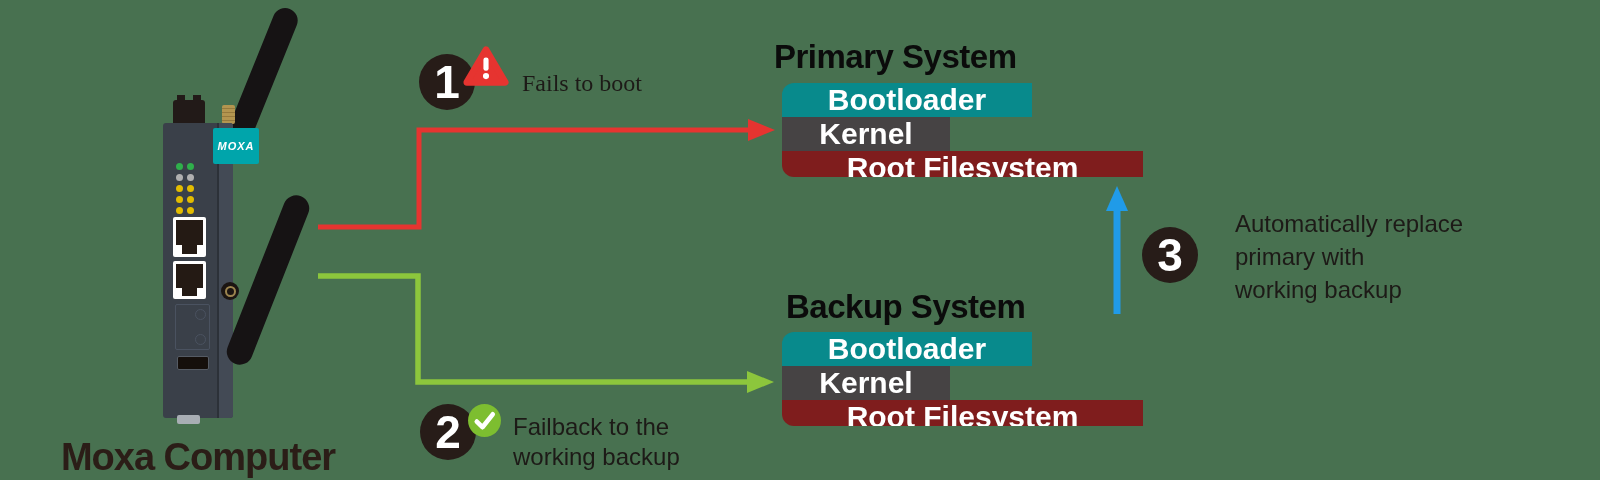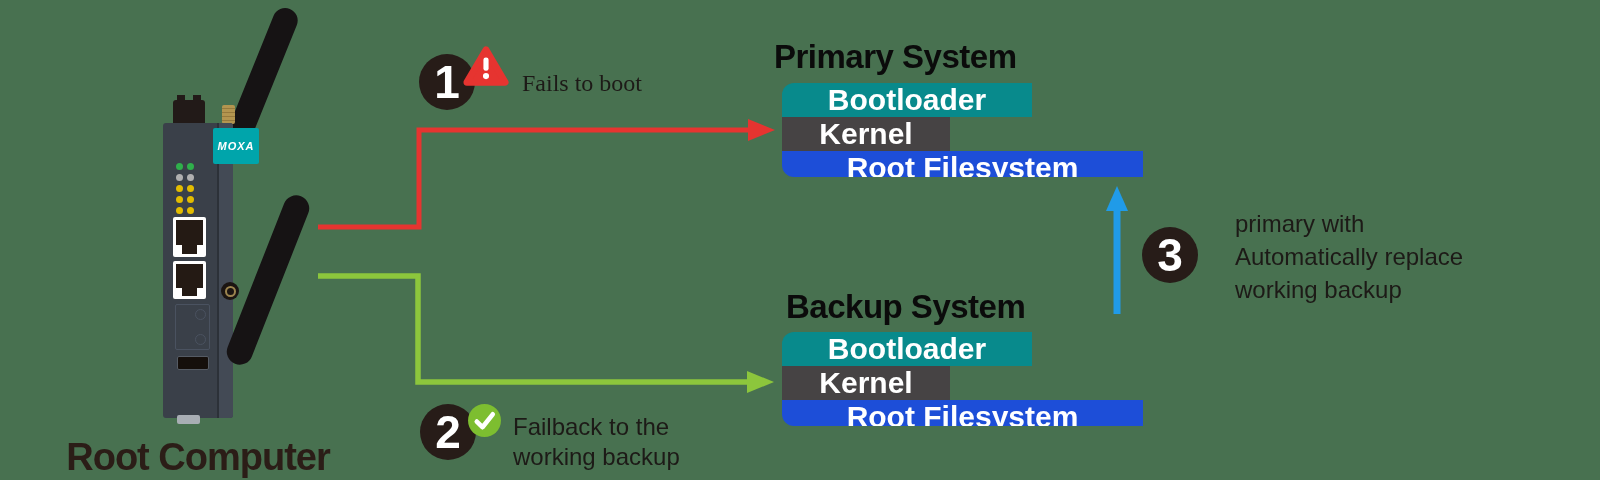--- a/index.html
+++ b/index.html
@@ -57,21 +57,21 @@
   
   .sys-title{position:absolute;font-size:33px;font-weight:bold;color:#0B0B0B;letter-spacing:-0.5px;}
   .sys-title.primary{left:774px;top:38px;}
   .sys-title.backup{left:786px;top:288px;}
   .bar{position:absolute;left:782px;width:753px;height:94px;display:flex;border-radius:12px;overflow:hidden;flex-direction:column;}
   .bar.primary{top:83px;}
   .bar.backup{top:332px;}
   .seg{display:flex;align-items:center;justify-content:center;color:#fff;font-size:30px;font-weight:bold;}
   .seg.boot{width:250px;background:#088A8C;}
   .seg.kernel{width:168px;background:#464344;}
-  .seg.root{width:361px;background:#1d4ed8;}
+  .seg.root{width:361px;background:#7f1d1d;}
 </style>
 </head>
 <body>
 
 <div class="canvas">
 
   <svg class="arrows" viewBox="0 0 1600 480">
     <g>
       <path d="M318 227 H419 V130 H750" fill="none" stroke="#E63430" stroke-width="5"></path>
       <polygon points="748,119 748,141 775,130" fill="#E63430"></polygon>
@@ -114,21 +114,21 @@
         </div>
       <div class="screw">
           <i></i>
         </div>
       <div class="sd-slot"></div>
       <div class="usb-slot"></div>
       <div class="bottom-tab"></div>
     </div>
     <div class="antenna bottom"></div>
   </div>
-  <div class="device-label">Root Computer</div>
+  <div class="device-label">Moxa Computer</div>
 
   <div class="badge b1">1</div>
   <svg class="warn-icon" width="46" height="44" viewBox="0 0 48 44">
     <path d="M24 5 L44 39 L4 39 Z" fill="#E63430" stroke="#E63430" stroke-width="7" stroke-linejoin="round"></path>
     <rect x="21.3" y="13" width="5.4" height="14" rx="2.5" fill="#fff"></rect>
     <circle cx="24" cy="32.5" r="3.2" fill="#fff"></circle>
   </svg>
   <div class="step-text t1">
     <div>Fails to boot</div>
   </div>
@@ -138,22 +138,22 @@
     <circle cx="17" cy="17" r="16" fill="#7DBE30"></circle>
     <polyline points="9.5,18 15,23.5 25,11" fill="none" stroke="#fff" stroke-width="4.5" stroke-linecap="round" stroke-linejoin="round"></polyline>
   </svg>
   <div class="step-text t2">
     <div>Failback to the</div>
     <div>working backup</div>
   </div>
 
   <div class="badge b3">3</div>
   <div class="step-text t3">
+    <div>Automatically replace</div>
     <div>primary with</div>
-    <div>Automatically replace</div>
     <div>working backup</div>
   </div>
 
   <div class="sys-title primary">Primary System</div>
   <div class="bar primary">
     <div class="seg boot">Bootloader</div>
     <div class="seg kernel">Kernel</div>
     <div class="seg root">Root Filesystem</div>
   </div>
 

